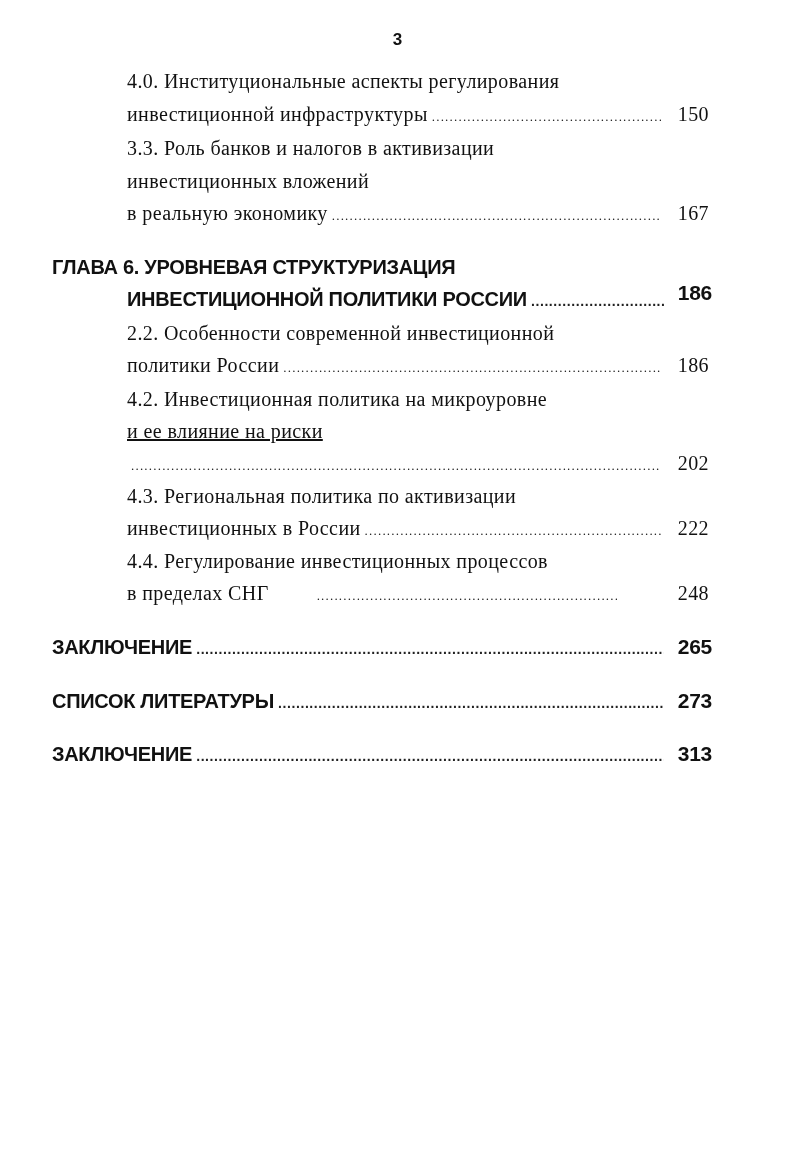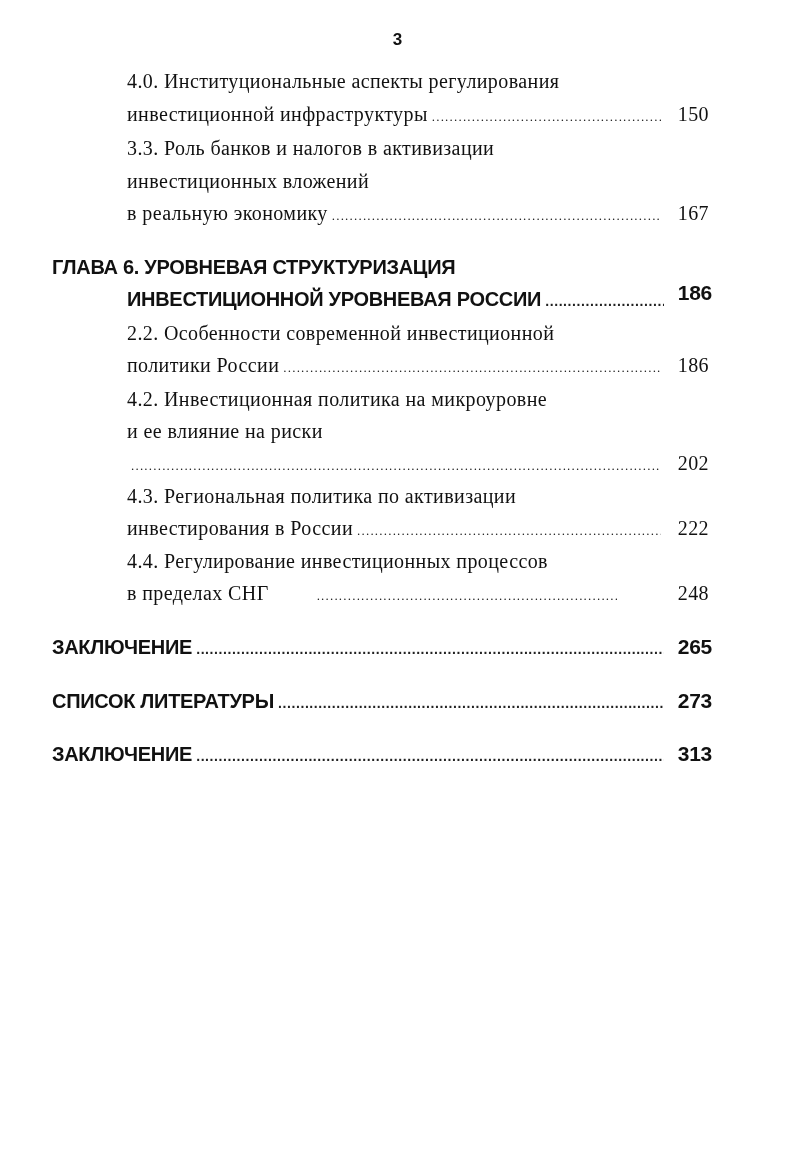--- a/index.html
+++ b/index.html
@@ -58,50 +58,50 @@
 <div class="line serif sub" style="top:202px;">
   <span class="txt">в реальную экономику</span>
   <span class="dots">....................................................................................................................................................................................................................................</span>
   <span class="num">167</span>
 </div>
 
 <div class="line sans-bold chap" style="top:256px;">
   <span class="txt">ГЛАВА 6. УРОВНЕВАЯ СТРУКТУРИЗАЦИЯ</span>
 </div>
 <div class="line sans-bold chap2" style="top:287px;">
-  <span class="txt">ИНВЕСТИЦИОННОЙ УРОВНЕВАЯ РОССИИ</span>
+  <span class="txt">ИНВЕСТИЦИОННОЙ ПОЛИТИКИ РОССИИ</span>
   <span class="dots">....................................................................................................................................................................................................................................</span>
   <span class="num">186</span>
 </div>
 
 <div class="line serif sub" style="top:322px;">
   <span class="txt">2.2. Особенности современной инвестиционной</span>
 </div>
 <div class="line serif sub" style="top:354px;">
   <span class="txt">политики России</span>
   <span class="dots">....................................................................................................................................................................................................................................</span>
   <span class="num">186</span>
 </div>
 
 <div class="line serif sub" style="top:388px;">
   <span class="txt">4.2. Инвестиционная политика на микроуровне</span>
 </div>
-<div class="line serif sub" style="top:420px;">
+<div class="line serif sub" style="top:420px;text-decoration:underline;">
   <span class="txt">и ее влияние на риски</span>
 </div>
 <div class="line serif sub" style="top:452px;">
   <span class="dots">....................................................................................................................................................................................................................................</span>
   <span class="num">202</span>
 </div>
 
 <div class="line serif sub" style="top:485px;">
   <span class="txt">4.3. Региональная политика по активизации</span>
 </div>
 <div class="line serif sub" style="top:517px;">
-  <span class="txt">инвестирования в России</span>
+  <span class="txt">инвестиционных в России</span>
   <span class="dots">....................................................................................................................................................................................................................................</span>
   <span class="num">222</span>
 </div>
 
 <div class="line serif sub" style="top:550px;">
   <span class="txt">4.4. Регулирование инвестиционных процессов</span>
 </div>
 <div class="line serif sub" style="top:582px;gap:44px;">
   <span class="txt">в пределах СНГ</span>
   <span class="dots">....................................................................................................................................................................................................................................</span>

